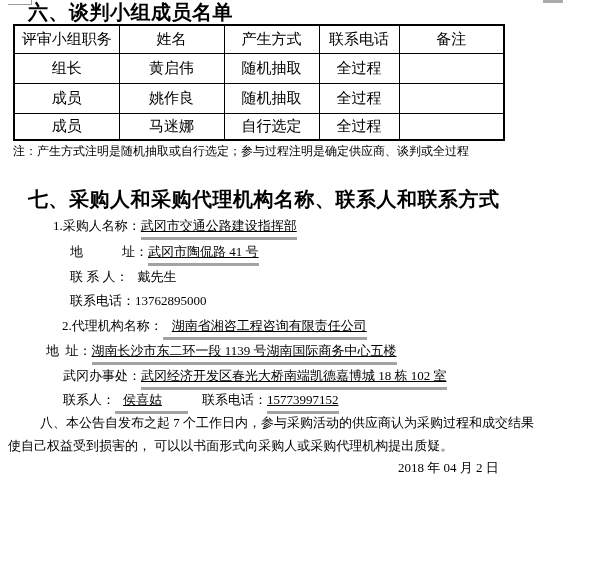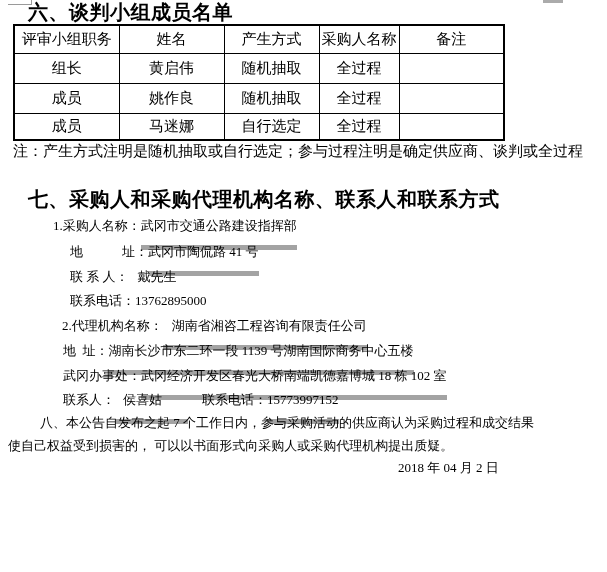--- a/index.html
+++ b/index.html
@@ -23,24 +23,25 @@
   }
   .heading{
     position:absolute;
     font-weight:bold;font-size:20px;line-height:17px;
     letter-spacing:0.5px;white-space:pre;
   }
   .line{
     position:absolute;
     font-size:13px;line-height:17px;white-space:pre;
   }
-  .small{font-size:15px;}
+  .small{font-size:12px;}
   .u{
-    border-bottom:5px solid #a3a3a3;
-    padding-bottom:12px;
+    border-bottom:3px solid #a3a3a3;
+    padding-bottom:4px;
+    text-decoration:underline;
   }
   .u.pad-l{padding-left:9px;}
   .u.pad-r{padding-right:26px;padding-left:8px;}
   .gap-l{margin-left:14px;}
   .gap-s{margin-left:9px;}
   table.members{
     position:absolute;left:13px;top:24px;
     border-collapse:collapse;table-layout:fixed;
     font-size:15px;
   }
@@ -70,21 +71,21 @@
         <col style="width:105px">
         <col style="width:95px">
       <col style="width:80px">
         <col style="width:105px">
     </colgroup>
     <tbody>
         <tr class="r-hdr">
       <td>评审小组职务</td>
       <td>姓名</td>
       <td>产生方式</td>
-      <td>采购人名称</td>
+      <td>联系电话</td>
       <td>备注</td>
     </tr>
     <tr class="r-body">
       <td>组长</td>
       <td>黄启伟</td>
       <td>随机抽取</td>
       <td>全过程</td>
       <td></td>
     </tr>
     <tr class="r-body">
@@ -111,21 +112,21 @@
   <div class="line" style="left:53px;top:217px;"><span>1.采购人名称：</span><span class="u">武冈市交通公路建设指挥部</span></div>
 
   <div class="line" style="left:70px;top:243px;"><span>地　　　址：</span><span class="u">武冈市陶侃路 41 号</span></div>
 
   <div class="line" style="left:70px;top:268px;"><span>联 系 人：</span><span class="gap-s">戴先生</span></div>
 
   <div class="line" style="left:70px;top:292px;"><span>联系电话：</span><span>13762895000</span></div>
 
   <div class="line" style="left:62px;top:317px;"><span>2.代理机构名称：</span><span class="u pad-l">湖南省湘咨工程咨询有限责任公司</span></div>
 
-  <div class="line" style="left:63px;top:342px;"><span>地  址：</span><span class="u">湖南长沙市东二环一段 1139 号湖南国际商务中心五楼</span></div>
+  <div class="line" style="left:46px;top:342px;"><span>地  址：</span><span class="u">湖南长沙市东二环一段 1139 号湖南国际商务中心五楼</span></div>
 
   <div class="line" style="left:63px;top:367px;"><span>武冈办事处：</span><span class="u">武冈经济开发区春光大桥南端凯德嘉博城 18 栋 102 室</span></div>
 
   <div class="line" style="left:63px;top:391px;"><span>联系人：</span><span class="u pad-r">侯喜姑</span><span class="gap-l">联系电话：</span><span class="u">15773997152</span></div>
 
   <div class="line" style="left:40px;top:414px;">八、本公告自发布之起 7 个工作日内，参与采购活动的供应商认为采购过程和成交结果</div>
   <div class="line" style="left:8px;top:437px;">使自己权益受到损害的， 可以以书面形式向采购人或采购代理机构提出质疑。</div>
 
   <div class="line" style="left:398px;top:459px;">2018 年 04 月 2 日</div>
 

